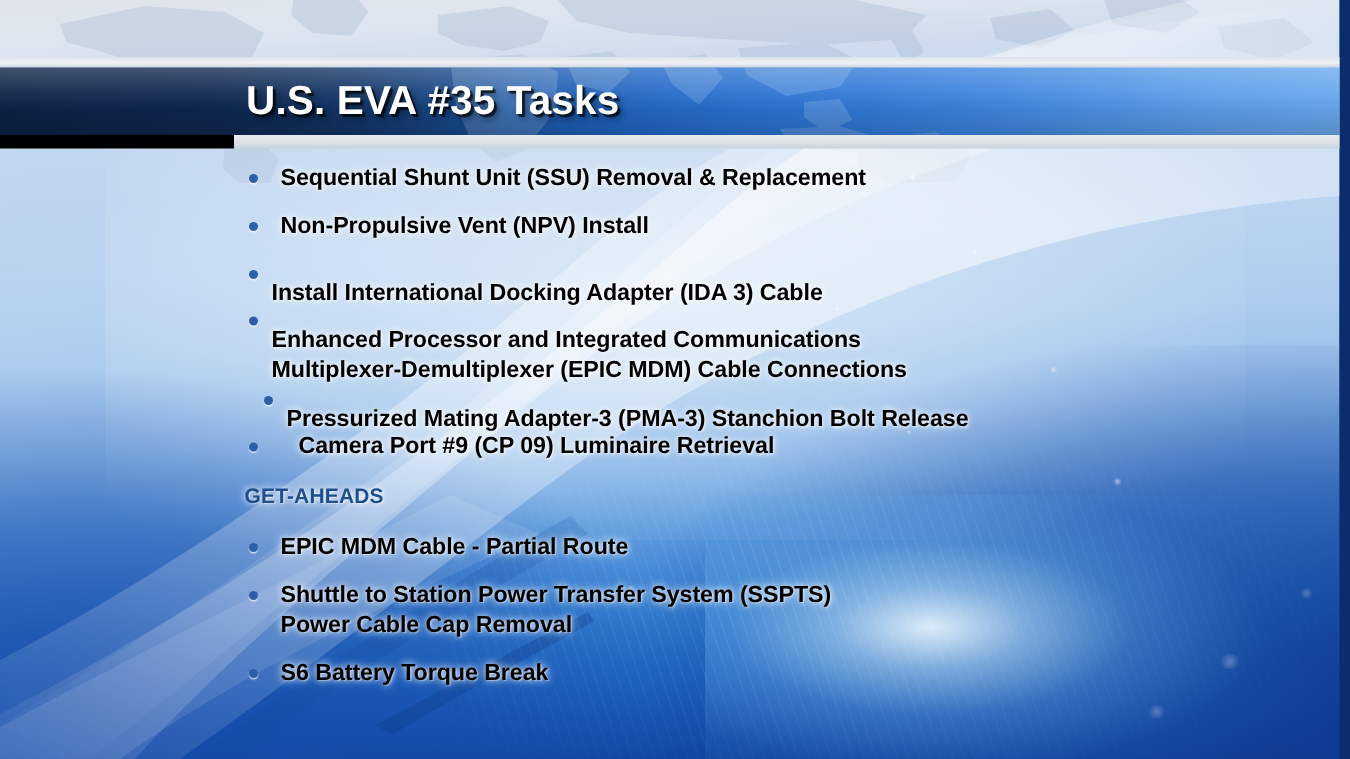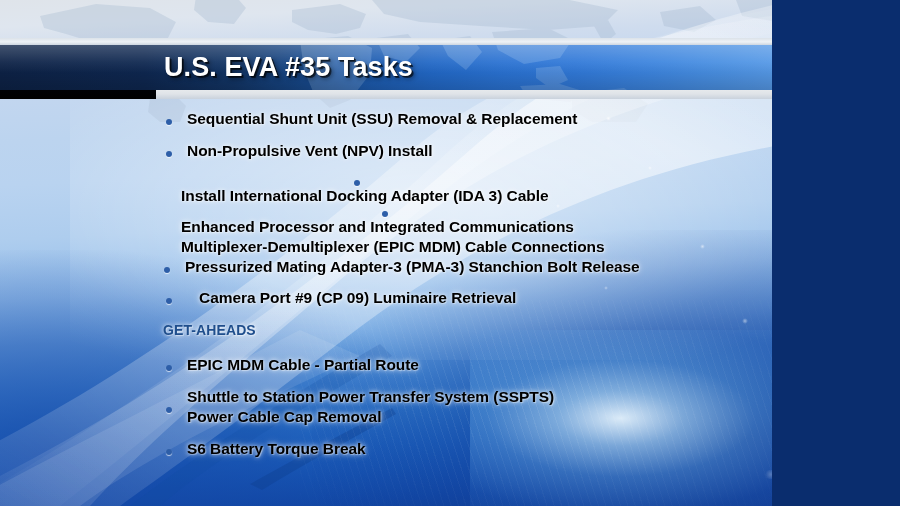--- a/index.html
+++ b/index.html
@@ -7,21 +7,21 @@
 
   html, body {
     width:900px; height:506px;
     overflow:hidden;
     background:#0a2d6e;
     font-family:"Liberation Sans", sans-serif;
   }
 
   #slide {
     position:relative;
-    width:772px; height:506px;
+    width:893px; height:506px;
     overflow:hidden;
   }
 
   
 
   
   .bg-base {
     position:absolute; inset:0;
     background:
       linear-gradient(177deg,
@@ -181,21 +181,21 @@
   
 
   .content {
     position:absolute; left:0; top:99px; width:900px; height:407px;
     z-index:5;
   }
 
   .row {
     position:absolute;
     display:flex;
-    align-items:center;
+    align-items:flex-start;
   }
 
   .bullet {
     flex:0 0 auto;
     width:6px; height:6px;
     border-radius:50%;
     background:#2d5ea8;
     margin-left:0;
     margin-top:7px;
     box-shadow:0 1px 1px rgba(255,255,255,.7);
@@ -371,21 +371,21 @@
       <span class="bullet"></span>
       <span class="row-text">Install International Docking Adapter (IDA 3) Cable</span>
     </div>
 
     <div class="row" style="left:166px; top:105px;flex-direction:column;">
       <span class="bullet"></span>
       <span class="row-text">Enhanced Processor and Integrated Communications
 Multiplexer-Demultiplexer (EPIC MDM) Cable Connections</span>
     </div>
 
-    <div class="row" style="left:164px; top:158px;">
+    <div class="row" style="left:176px; top:158px;flex-direction:column;">
       <span class="bullet"></span>
       <span class="row-text">Pressurized Mating Adapter-3 (PMA-3) Stanchion Bolt Release</span>
     </div>
 
     <div class="row" style="left:166px; top:189px;gap:12px;">
       <span class="bullet"></span>
       <span class="row-text">Camera Port #9 (CP 09) Luminaire Retrieval</span>
     </div>
 
     <div class="section-head" style="left:163px; top:223px;">GET-AHEADS</div>

